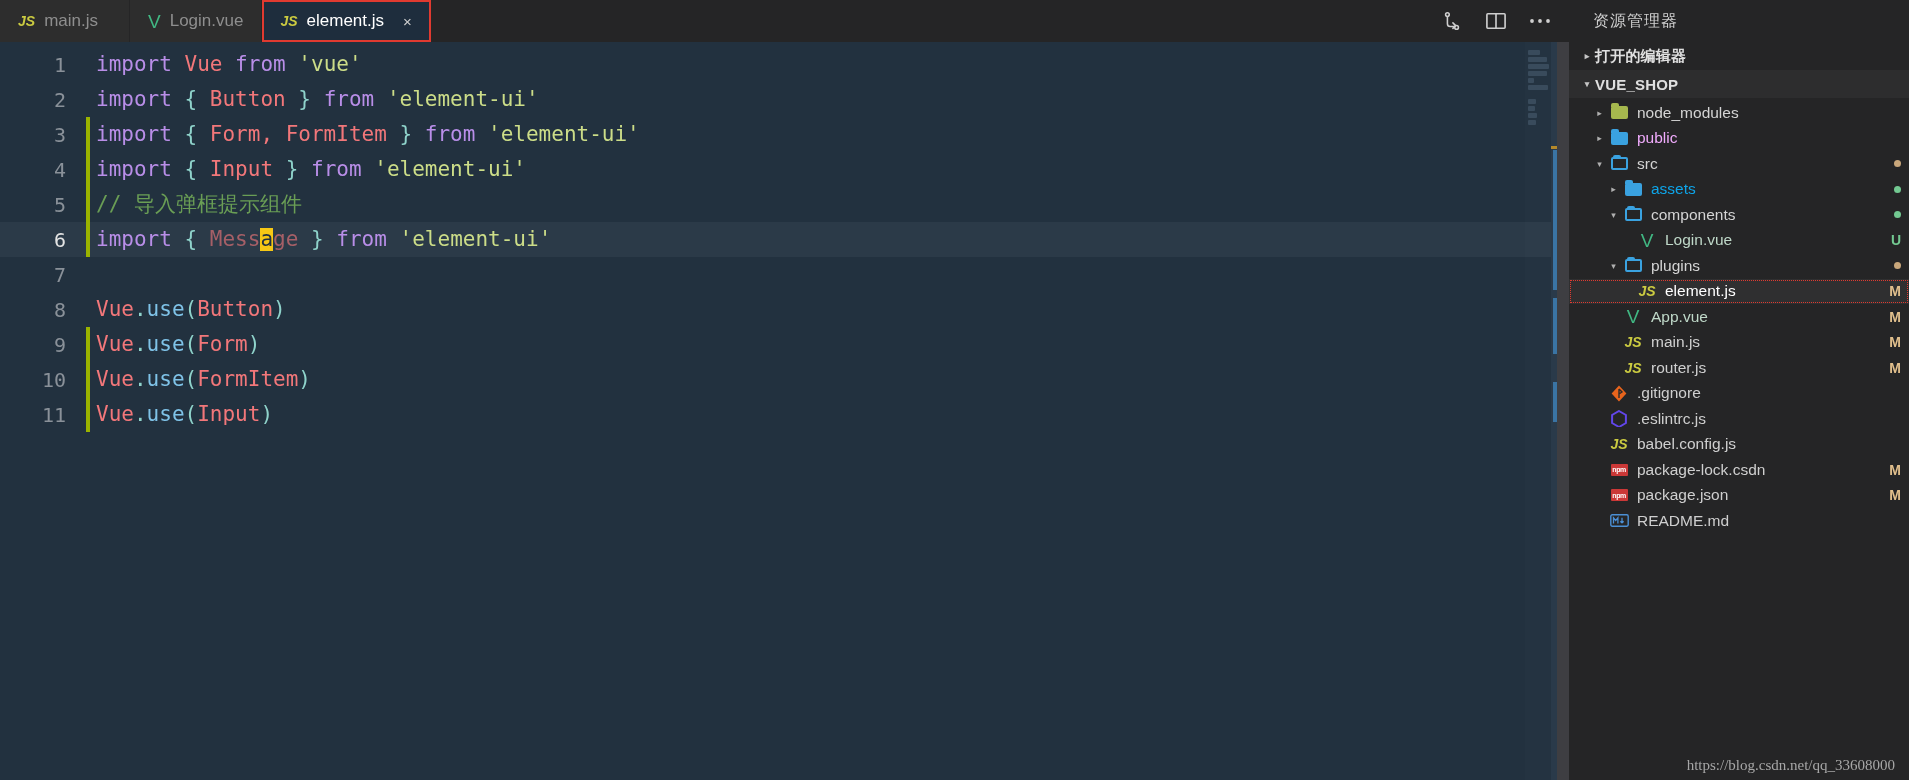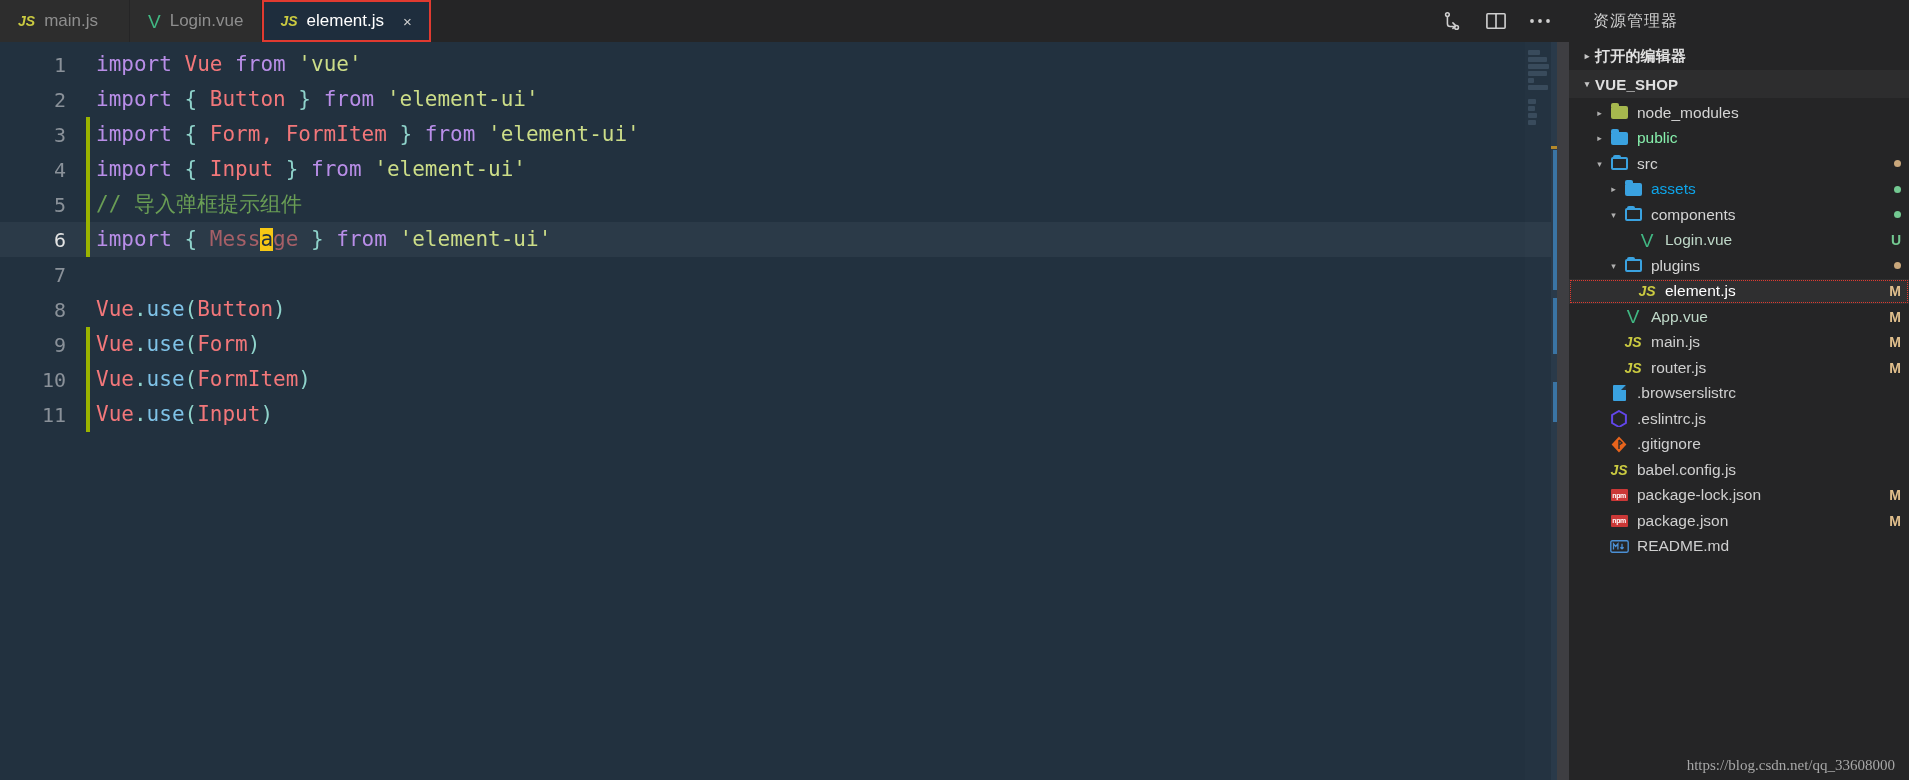--- a/index.html
+++ b/index.html
@@ -405,21 +405,21 @@
               <span class="folder-solid" style="background:#a6b84e;"></span>
             </span>
             <span class="label" style="color: rgb(212, 212, 212);">node_modules</span>
           </div>
           <div class="row">
             <span class="ind" style="width: 22px;"></span>
             <span class="tw">▸</span>
             <span class="fileicon">
               <span class="folder-solid" style="background:#3aa2e0;"></span>
             </span>
-            <span class="label" style="color: #86efac;">public</span>
+            <span class="label" style="color: #f0abfc;">public</span>
           </div>
           <div class="row">
             <span class="ind" style="width: 22px;"></span>
             <span class="tw">▾</span>
             <span class="fileicon">
               <span class="folder-open-out"></span>
             </span>
             <span class="label" style="color: rgb(212, 212, 212);">src</span>
             <span class="dot" style="background: rgb(201, 167, 123);"></span>
           </div>
@@ -487,65 +487,57 @@
             <span class="badge M">M</span>
           </div>
           <div class="row">
             <span class="ind" style="width: 36px;"></span>
             <span class="tw"></span>
             <span class="fileicon">
               <span style="color:#cbcb41;font-style:italic;font-weight:bold;font-size:14px;">JS</span>
             </span>
             <span class="label">router.js</span>
             <span class="badge M">M</span>
-          </div>
-          <div class="row">
-            <span class="ind" style="width: 22px;"></span>
-            <span class="tw"></span>
-            <span class="fileicon">
-              <span class="doc-ico"></span>
-            </span>
-            <span class="label">.browserslistrc</span>
-          </div>
-          <div class="row">
-            <span class="ind" style="width: 22px;"></span>
-            <span class="tw"></span>
-            <span class="fileicon">
-              <svg width="16" height="17" viewBox="0 0 16 17">
-                <path d="M8 1 L14.9 5 V13 L8 17 L1.1 13 V5 Z" fill="none" stroke="#6246ea" stroke-width="2"></path>
-              </svg>
-            </span>
-            <span class="label">.eslintrc.js</span>
           </div>
           <div class="row">
             <span class="ind" style="width: 22px;"></span>
             <span class="tw"></span>
             <span class="fileicon">
               <svg width="16" height="17" viewBox="0 0 16 17">
                 <path d="M8 0.6 L15.4 8.5 L8 16.4 L0.6 8.5 Z" fill="#e8641c"></path>
                 <path d="M8 4 v9 M8 4 l3 3 -3 2" stroke="#2b2b2b" stroke-width="1.4" fill="none"></path>
               </svg>
             </span>
             <span class="label">.gitignore</span>
           </div>
           <div class="row">
             <span class="ind" style="width: 22px;"></span>
             <span class="tw"></span>
             <span class="fileicon">
+              <svg width="16" height="17" viewBox="0 0 16 17">
+                <path d="M8 1 L14.9 5 V13 L8 17 L1.1 13 V5 Z" fill="none" stroke="#6246ea" stroke-width="2"></path>
+              </svg>
+            </span>
+            <span class="label">.eslintrc.js</span>
+          </div>
+          <div class="row">
+            <span class="ind" style="width: 22px;"></span>
+            <span class="tw"></span>
+            <span class="fileicon">
               <span style="color:#cbcb41;font-style:italic;font-weight:bold;font-size:14px;">JS</span>
             </span>
             <span class="label">babel.config.js</span>
           </div>
           <div class="row">
             <span class="ind" style="width: 22px;"></span>
             <span class="tw"></span>
             <span class="fileicon">
               <span class="npm-ico">npm</span>
             </span>
-            <span class="label">package-lock.json</span>
+            <span class="label">package-lock.csdn</span>
             <span class="badge M">M</span>
           </div>
           <div class="row">
             <span class="ind" style="width: 22px;"></span>
             <span class="tw"></span>
             <span class="fileicon">
               <span class="npm-ico">npm</span>
             </span>
             <span class="label">package.json</span>
             <span class="badge M">M</span>

